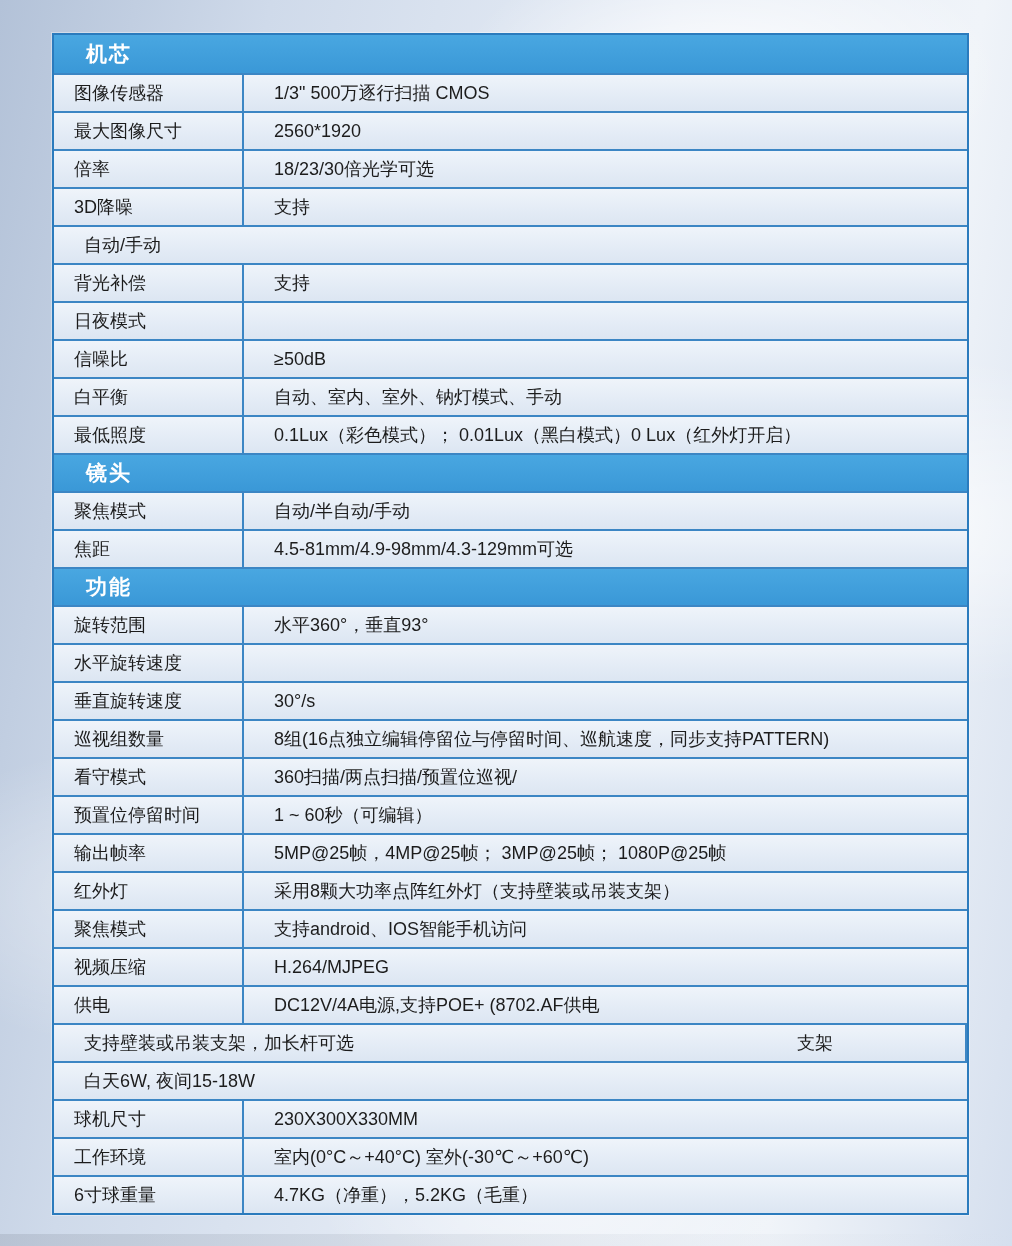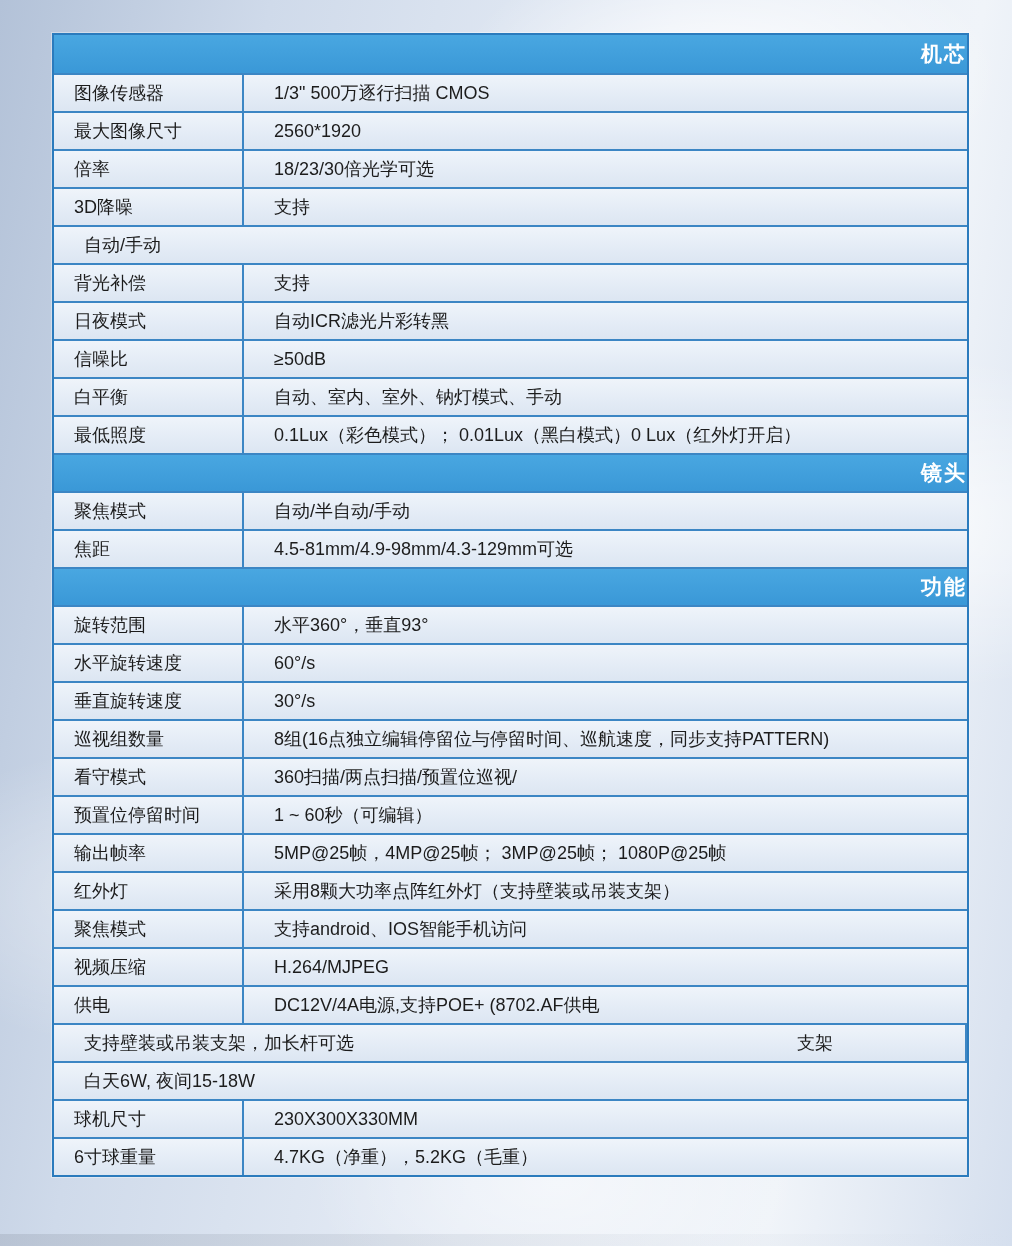--- a/index.html
+++ b/index.html
@@ -21,21 +21,21 @@
   .spec-table{
     position:absolute;left:52px;top:33px;width:917px;
     border:2px solid #2b7bbd;box-sizing:border-box;
     box-shadow:0 0 0 1px rgba(255,255,255,.35);
   }
   .band{height:38px;box-sizing:border-box;display:flex;}
   .band + .band{border-top:2px solid #3c86c4;}
   .header{
     background:linear-gradient(180deg,#49a7e1,#3a98d7);
     color:#ffffff;font-weight:bold;font-size:21px;
-    align-items:center;justify-content:flex-end;letter-spacing:2px;
+    align-items:center;justify-content:flex-start;letter-spacing:2px;padding-left:32px;
   }
   .row{background:linear-gradient(180deg,#eff4fa 0%,#e4ecf6 55%,#dce6f2 100%);}
   .cell{display:flex;align-items:center;white-space:nowrap;font-size:18px;}
   .label{width:190px;flex:0 0 190px;padding-left:20px;border-right:2px solid #3c86c4;box-sizing:border-box;}
   .value{flex:1 1 auto;padding-left:30px;overflow:hidden;}
 </style>
 </head>
 <body>
 
 <div class="spec-table">
@@ -61,21 +61,20 @@
   </div>
   <div class="band row">
     <div class="cell value">自动/手动</div>
   </div>
   <div class="band row">
     <div class="cell label">背光补偿</div>
     <div class="cell value">支持</div>
   </div>
   <div class="band row">
     <div class="cell label">日夜模式</div>
-    <div class="cell value">自动ICR滤光片彩转黑</div>
   </div>
   <div class="band row">
     <div class="cell label">信噪比</div>
     <div class="cell value">≥50dB</div>
   </div>
   <div class="band row">
     <div class="cell label">白平衡</div>
     <div class="cell value">自动、室内、室外、钠灯模式、手动</div>
   </div>
   <div class="band row">
@@ -97,21 +96,20 @@
 
   <div class="band header">
     <span>功能</span>
   </div>
   <div class="band row">
     <div class="cell label">旋转范围</div>
     <div class="cell value">水平360°，垂直93°</div>
   </div>
   <div class="band row">
     <div class="cell label">水平旋转速度</div>
-    <div class="cell value">60°/s</div>
   </div>
   <div class="band row">
     <div class="cell label">垂直旋转速度</div>
     <div class="cell value">30°/s</div>
   </div>
   <div class="band row">
     <div class="cell label">巡视组数量</div>
     <div class="cell value">8组(16点独立编辑停留位与停留时间、巡航速度，同步支持PATTERN)</div>
   </div>
   <div class="band row">
@@ -147,19 +145,23 @@
     <div class="cell label">支架</div>
   </div>
   <div class="band row">
     <div class="cell value">白天6W, 夜间15-18W</div>
   </div>
   <div class="band row">
     <div class="cell label">球机尺寸</div>
     <div class="cell value">230X300X330MM</div>
   </div>
   <div class="band row">
+    <div class="cell label">工作环境</div>
+    <div class="cell value">室内(0°C～+40°C) 室外(-30℃～+60℃)</div>
+  </div>
+  <div class="band row">
     <div class="cell label">6寸球重量</div>
     <div class="cell value">4.7KG（净重），5.2KG（毛重）</div>
   </div>
 
 </div>
 
 <div class="bottom-strip"></div>
 
 </body></html>

